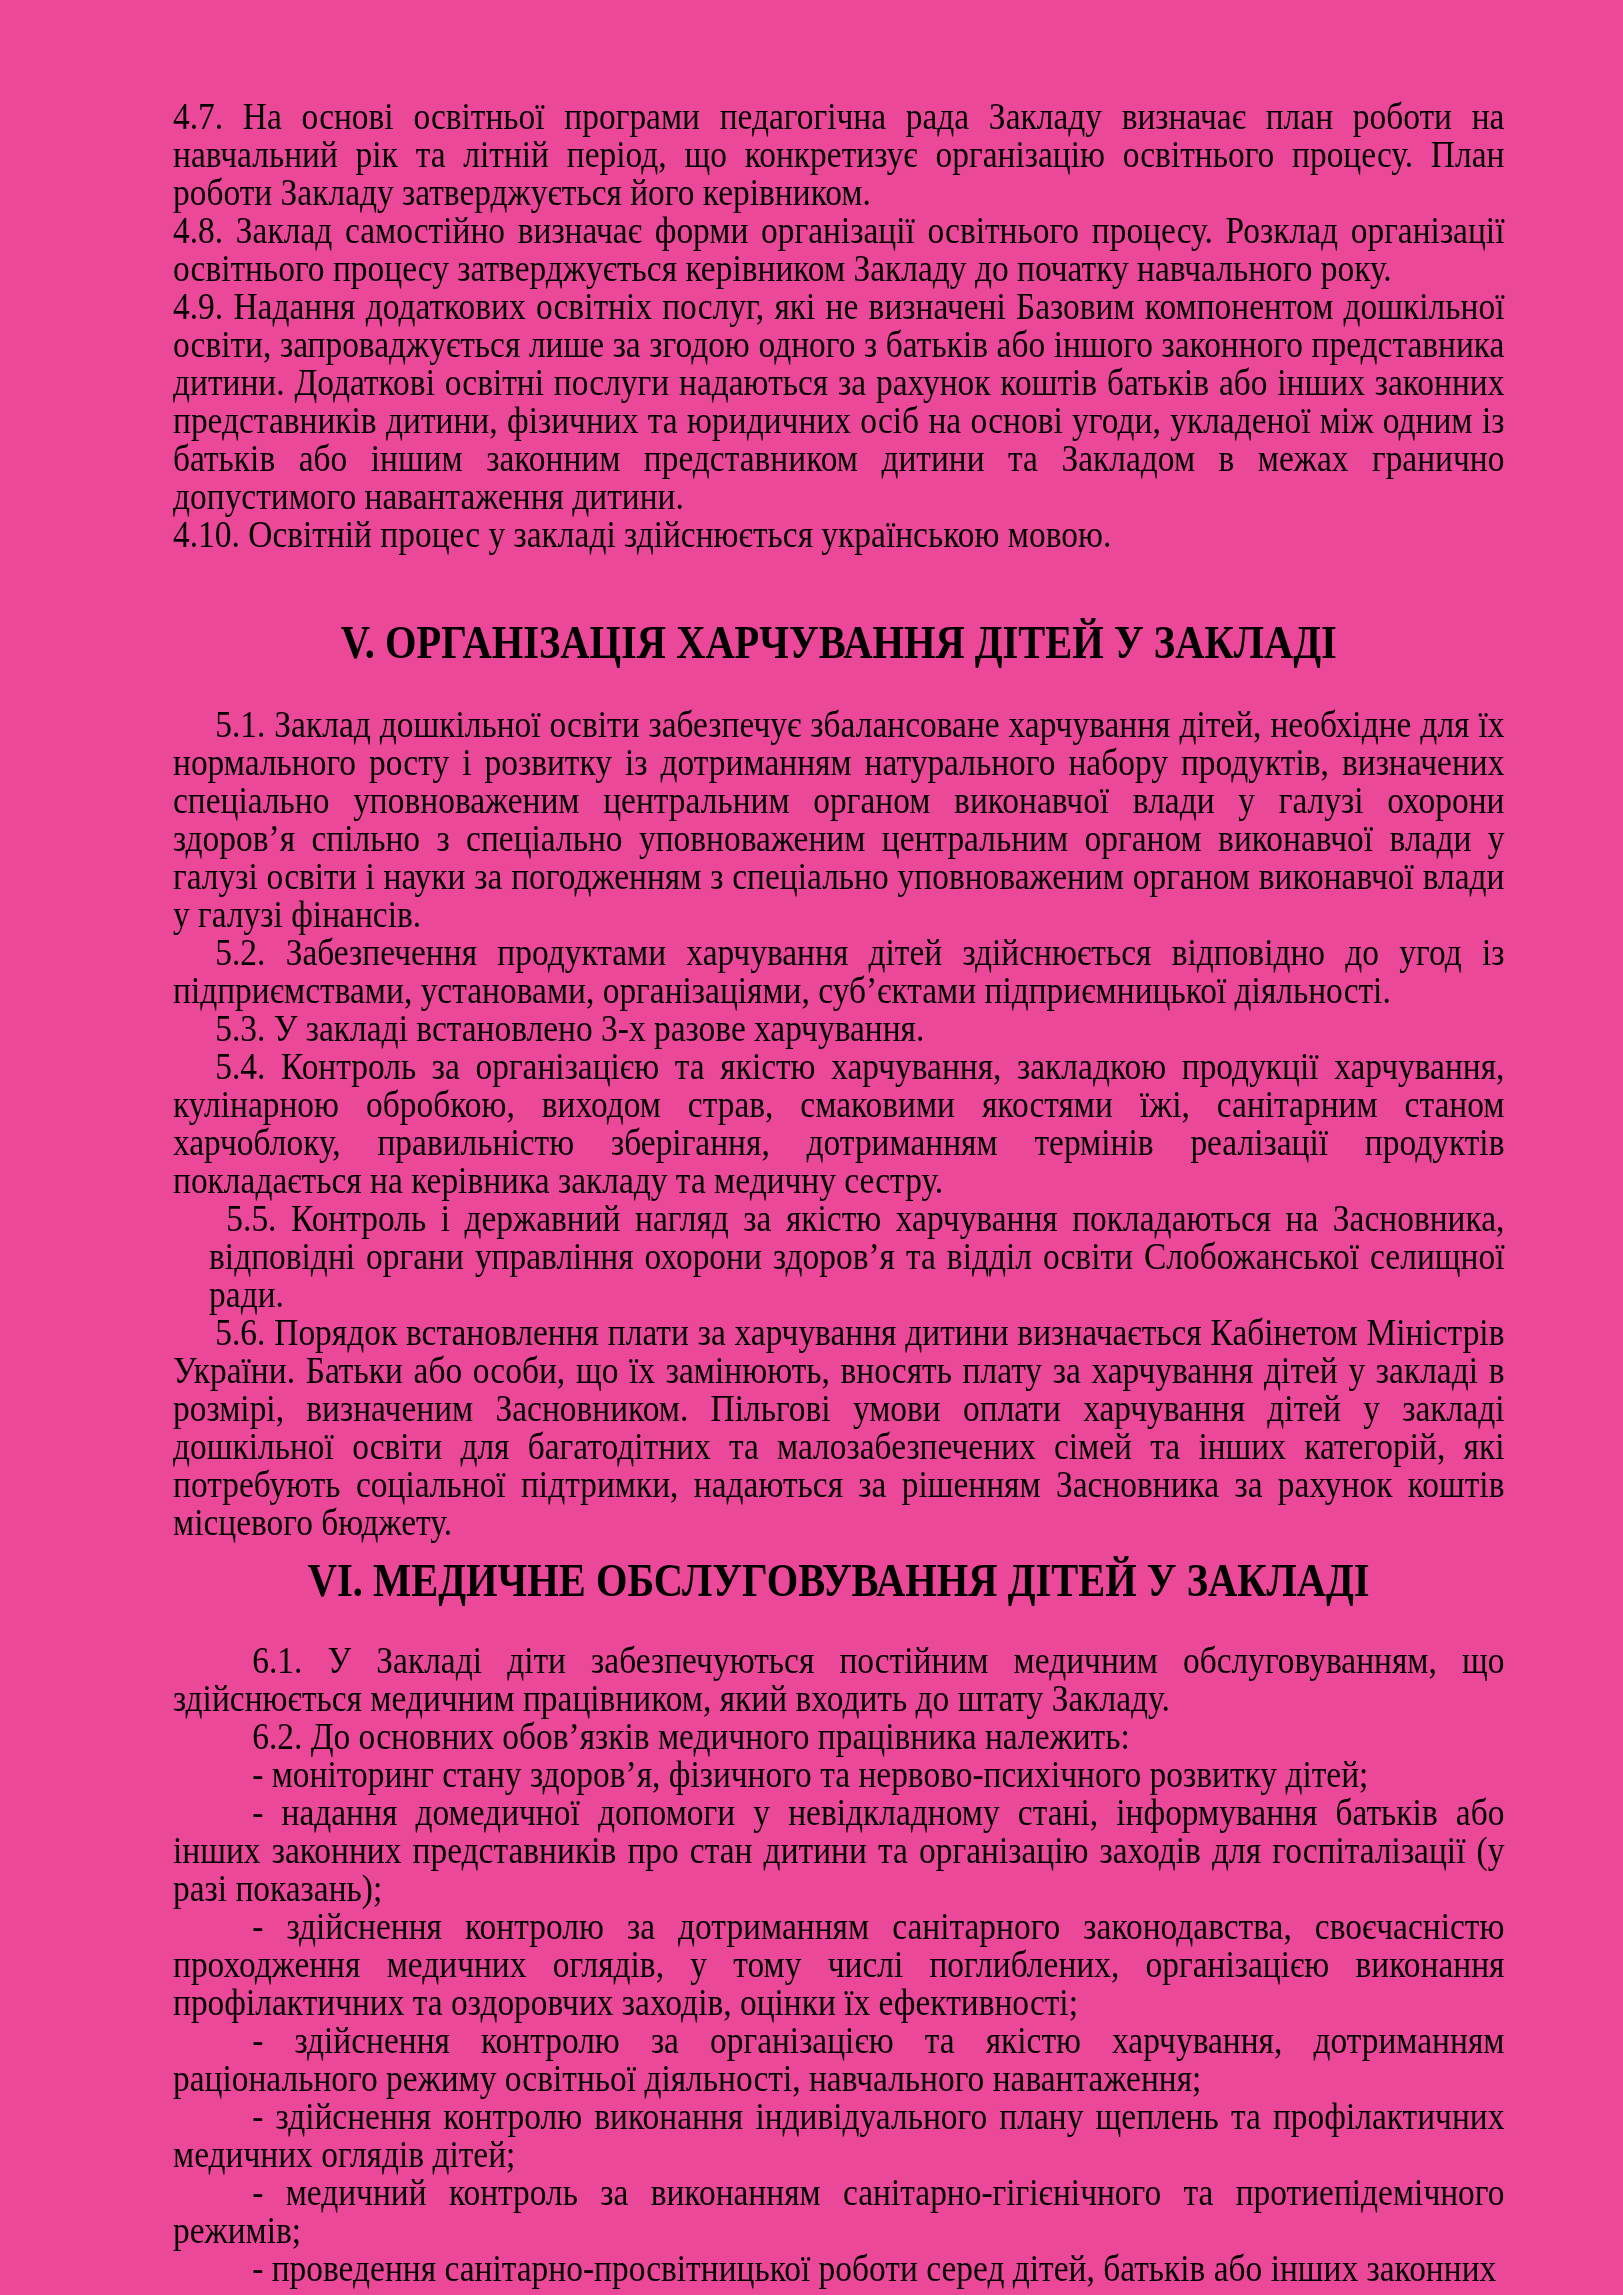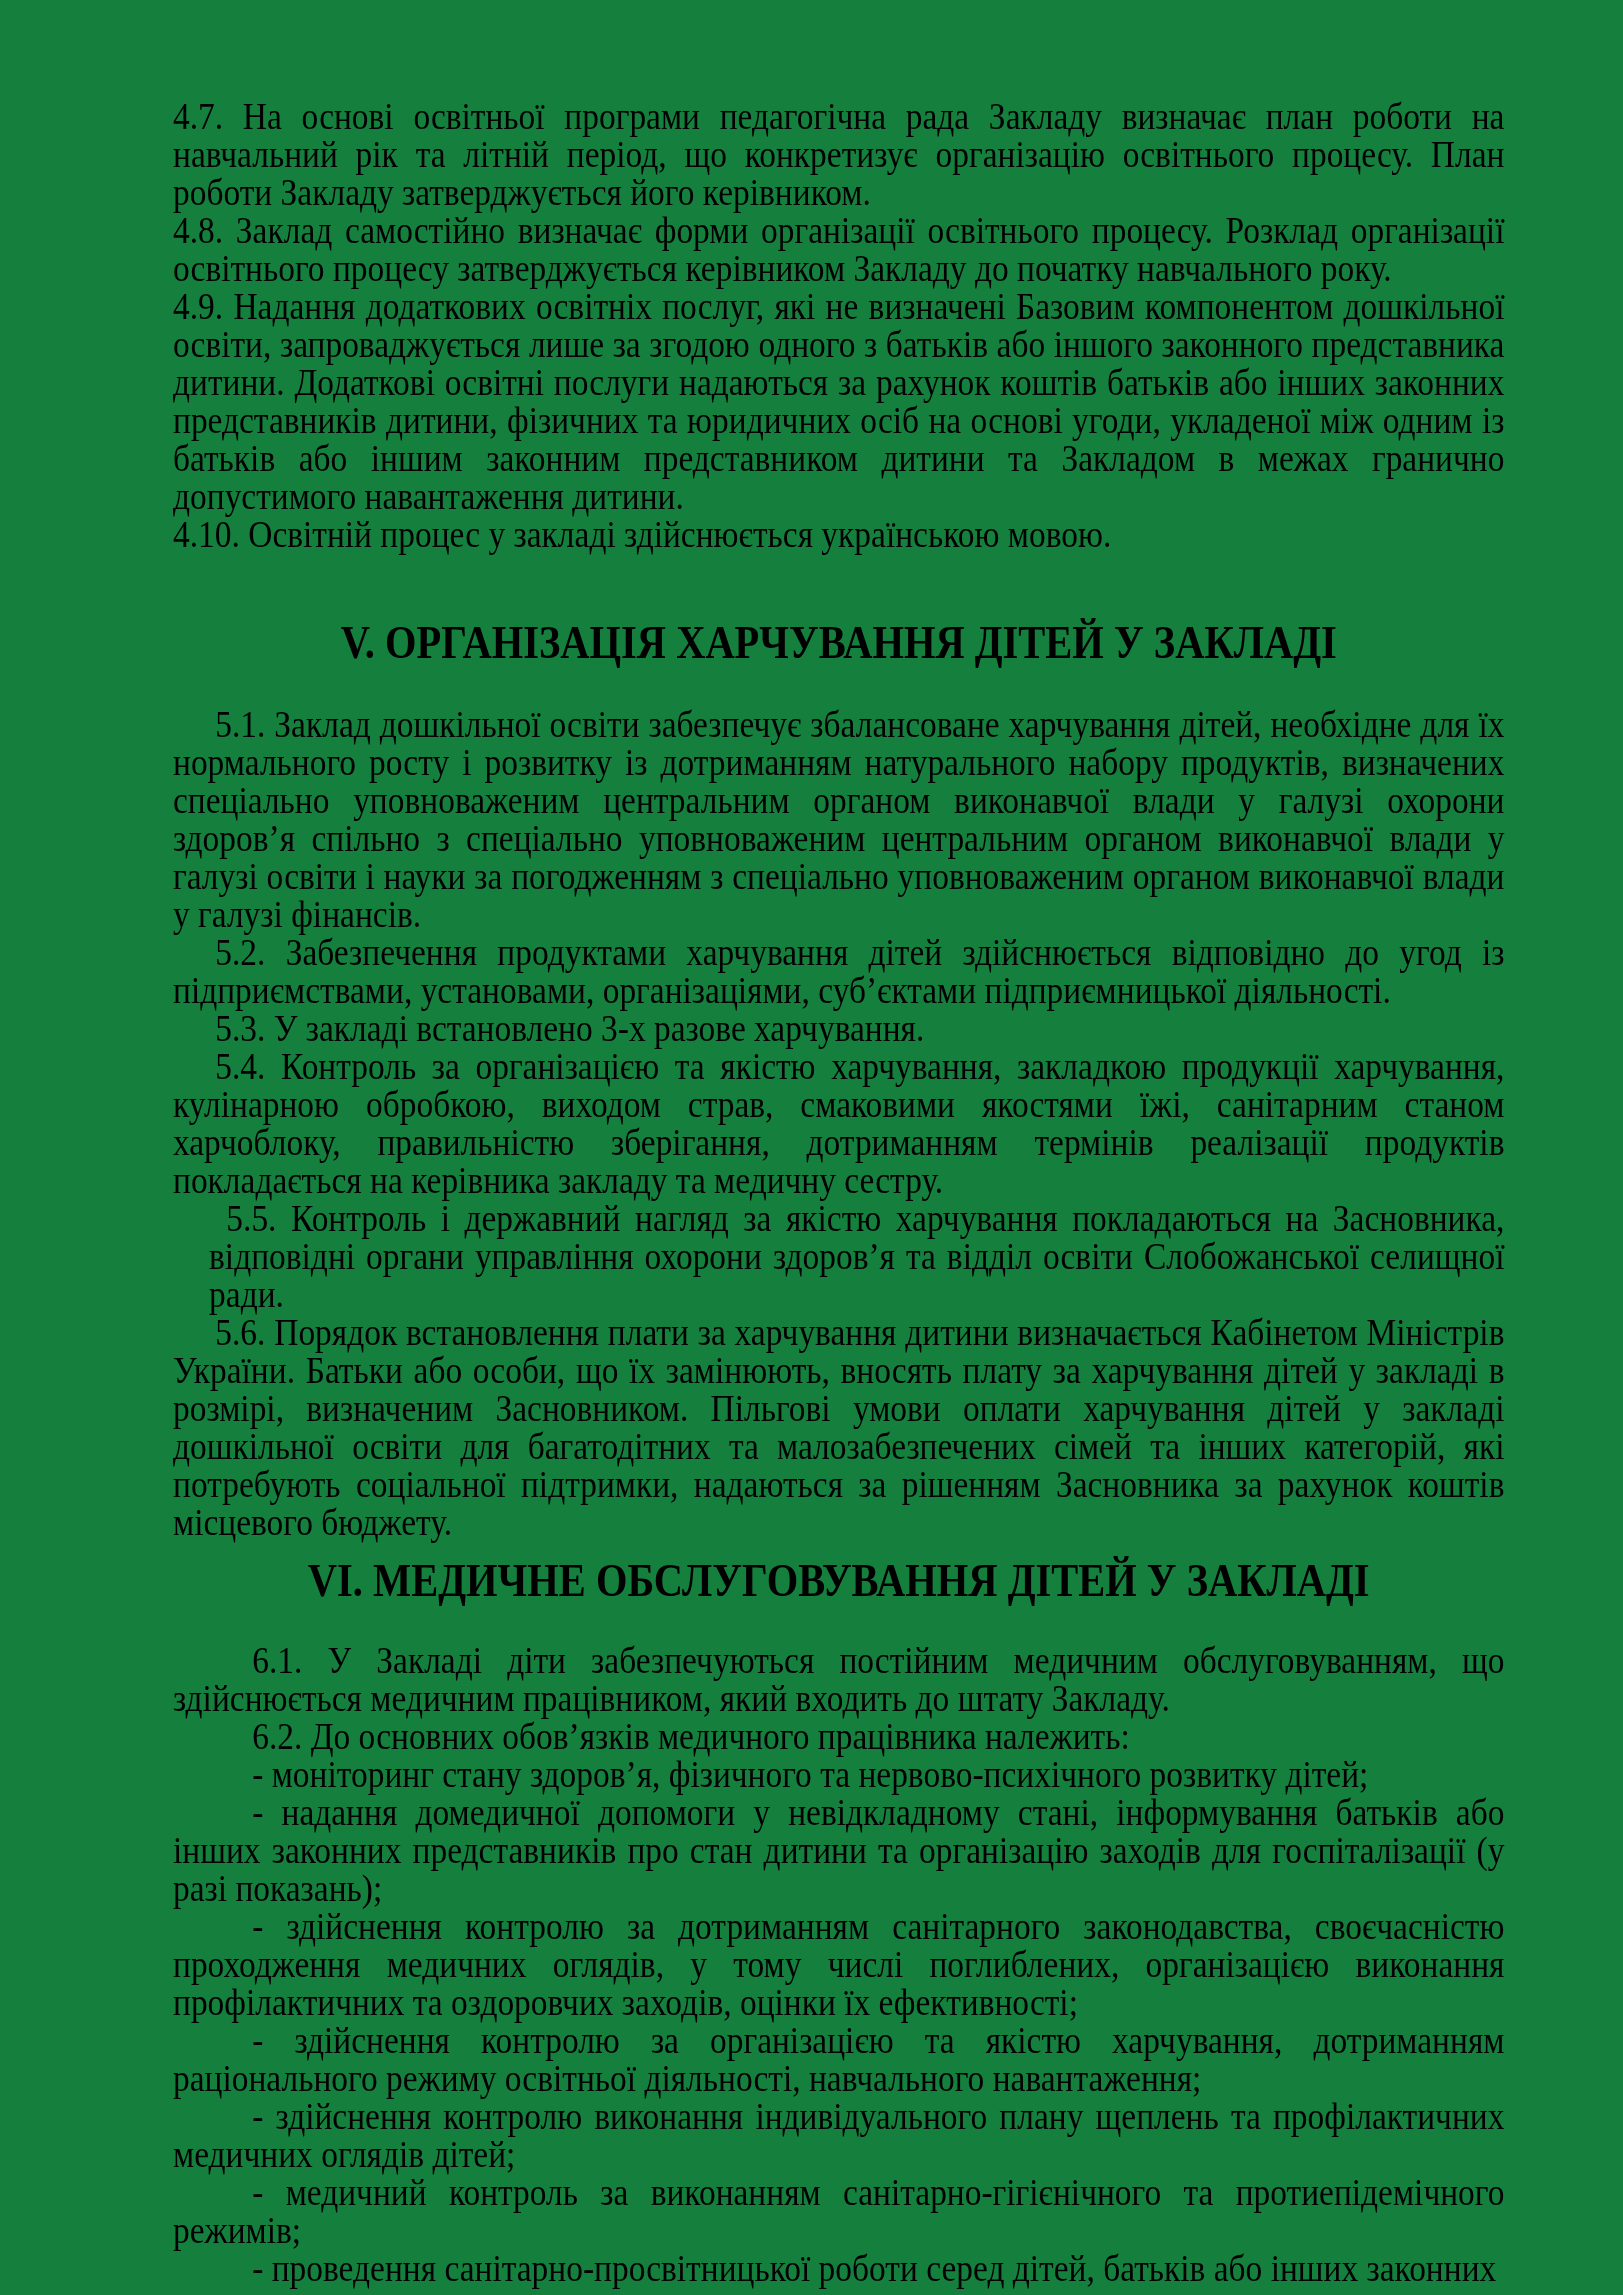--- a/index.html
+++ b/index.html
@@ -12,21 +12,21 @@
     width: 1623px;
     height: 2295px;
     position: relative;
     overflow: hidden;
     font-family: "Liberation Serif", "DejaVu Serif", serif;
     color: #000000;
   }
   .sheet {
     position: absolute;
     inset: 0;
-    background: #15803d;
+    background: #ec4899;
     padding-left: 24px;
   }
   
   .text-col {
     position: absolute;
     top: 0;
     left: 173px;
     width: 1513px;
     padding-top: 97px;
     transform: scaleX(0.88);

